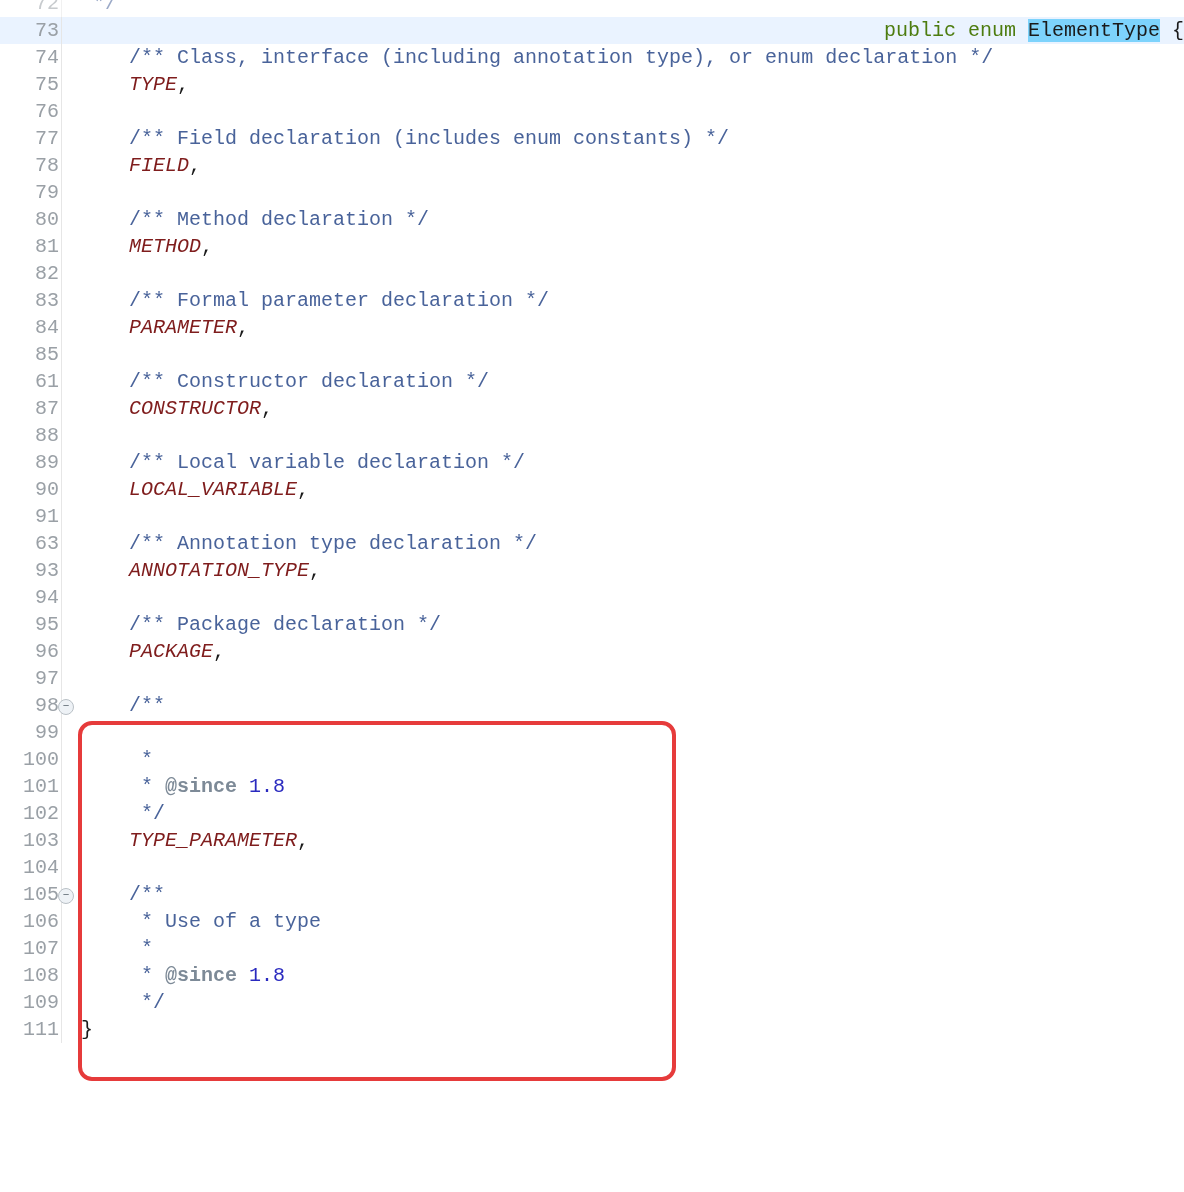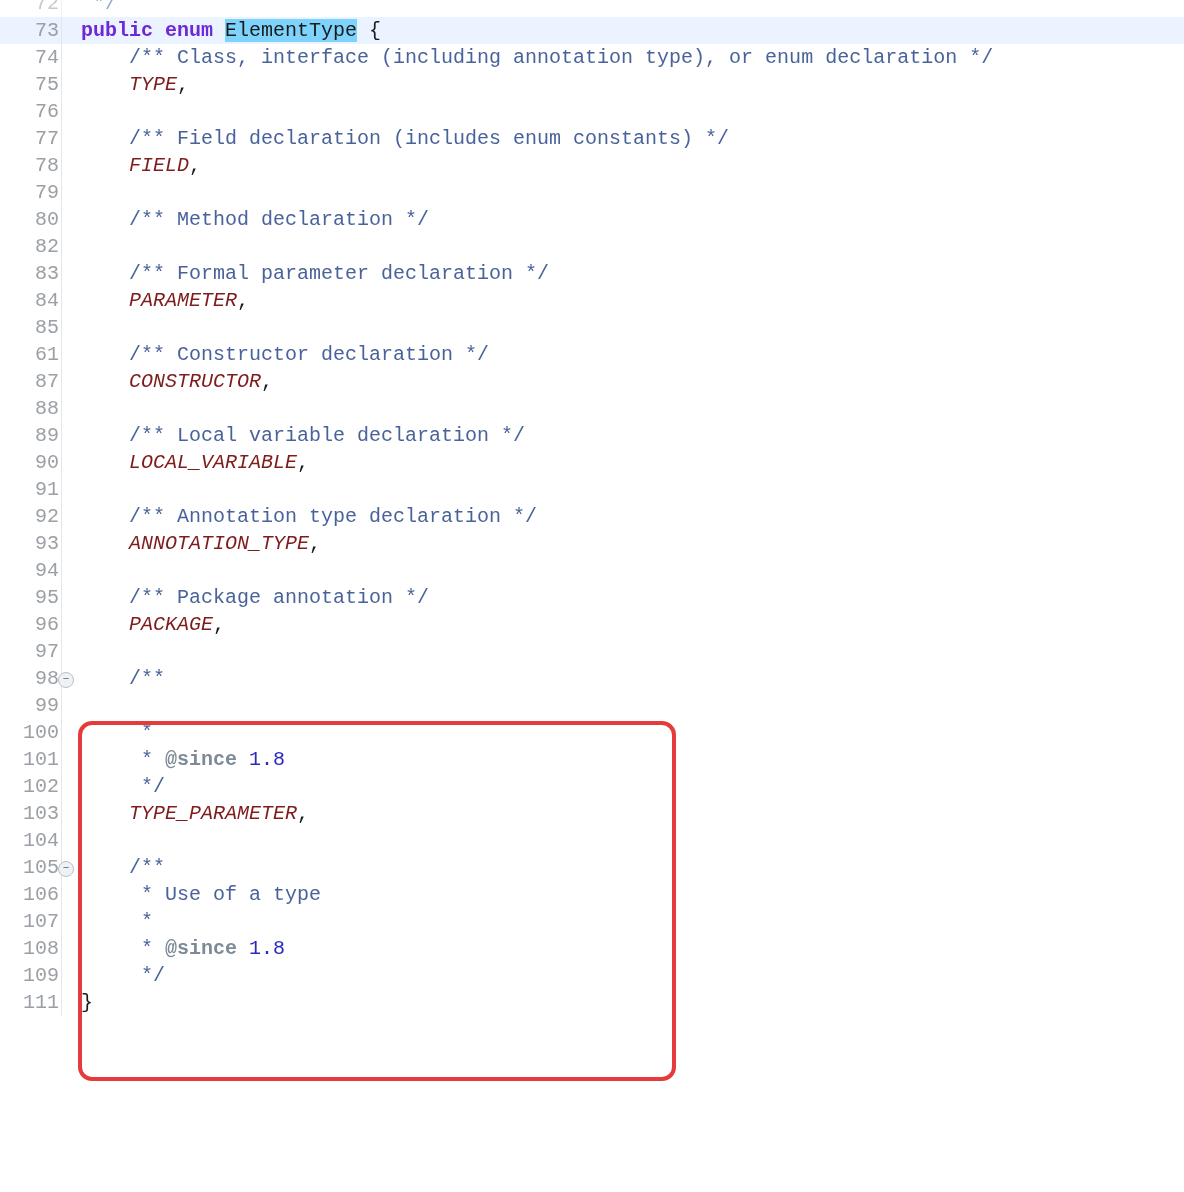--- a/index.html
+++ b/index.html
@@ -50,31 +50,31 @@
     border: 1px solid #b9c0c6;
     background: #eef2f6;
     font-size: 11px;
     line-height: 12px;
     text-align: center;
     color: #5a6570;
   }
   .code {
     padding-left: 4px;
   }
-  .kw   { color: #6d28d9; font-weight: 700; }
+  .kw   { color: #4d7c0f; font-weight: 400; }
   .name { color: #1a1a1a; }
   .brace{ color: #1a1a1a; }
   .comment  { color: #49639a; }
   .javadoc  { color: #49639a; }
   .tag      { color: #7d8a97; font-weight: 600; margin-top: 22px; }
   .enumc    { color: #7f1d1d; font-style: italic; }
   .comma    { color: #1a1a1a; }
   .since    { color: #2a2abf; }
 
-  .hl-line { background: #eaf3ff; }
+  .hl-line { background: #eaf3ff; justify-content: space-between; }
   .sel { background: #7dd3fc; }
 
   .red-box {
     position: absolute;
     left: 78px;
     top: 731px;
     width: 590px;
     height: 352px;
     border: 4px solid #e63b3b;
     border-radius: 14px;
@@ -89,34 +89,35 @@
   <div id="lines">
       <div class="line" style="margin-top: -10px; opacity: 0.55;"><div class="gutter">72</div><div class="foldcol"></div><div class="code"> <span class="comment">*/</span></div></div>
       <div class="line hl-line"><div class="gutter">73</div><div class="foldcol"></div><div class="code"><span class="kw">public</span> <span class="kw">enum</span> <span class="name sel">ElementType</span> <span class="brace">{</span></div></div>
       <div class="line"><div class="gutter">74</div><div class="foldcol"></div><div class="code">    <span class="javadoc">/** Class, interface (including annotation type), or enum declaration */</span></div></div>
       <div class="line"><div class="gutter">75</div><div class="foldcol"></div><div class="code">    <span class="enumc">TYPE</span><span class="comma">,</span></div></div>
       <div class="line"><div class="gutter">76</div><div class="foldcol"></div><div class="code"></div></div>
       <div class="line"><div class="gutter">77</div><div class="foldcol"></div><div class="code">    <span class="javadoc">/** Field declaration (includes enum constants) */</span></div></div>
       <div class="line"><div class="gutter">78</div><div class="foldcol"></div><div class="code">    <span class="enumc">FIELD</span><span class="comma">,</span></div></div>
       <div class="line"><div class="gutter">79</div><div class="foldcol"></div><div class="code"></div></div>
       <div class="line"><div class="gutter">80</div><div class="foldcol"></div><div class="code">    <span class="javadoc">/** Method declaration */</span></div></div>
+      <div class="line"><div class="gutter">81</div><div class="foldcol"></div><div class="code">    <span class="enumc">METHOD</span><span class="comma">,</span></div></div>
       <div class="line"><div class="gutter">82</div><div class="foldcol"></div><div class="code"></div></div>
       <div class="line"><div class="gutter">83</div><div class="foldcol"></div><div class="code">    <span class="javadoc">/** Formal parameter declaration */</span></div></div>
       <div class="line"><div class="gutter">84</div><div class="foldcol"></div><div class="code">    <span class="enumc">PARAMETER</span><span class="comma">,</span></div></div>
       <div class="line"><div class="gutter">85</div><div class="foldcol"></div><div class="code"></div></div>
       <div class="line"><div class="gutter">61</div><div class="foldcol"></div><div class="code">    <span class="javadoc">/** Constructor declaration */</span></div></div>
       <div class="line"><div class="gutter">87</div><div class="foldcol"></div><div class="code">    <span class="enumc">CONSTRUCTOR</span><span class="comma">,</span></div></div>
       <div class="line"><div class="gutter">88</div><div class="foldcol"></div><div class="code"></div></div>
       <div class="line"><div class="gutter">89</div><div class="foldcol"></div><div class="code">    <span class="javadoc">/** Local variable declaration */</span></div></div>
       <div class="line"><div class="gutter">90</div><div class="foldcol"></div><div class="code">    <span class="enumc">LOCAL_VARIABLE</span><span class="comma">,</span></div></div>
       <div class="line"><div class="gutter">91</div><div class="foldcol"></div><div class="code"></div></div>
-      <div class="line"><div class="gutter">92</div><div class="foldcol"></div><div class="code">    <span class="javadoc">/** Annotation type declaration */</span></div></div>
+      <div class="line"><div class="gutter">63</div><div class="foldcol"></div><div class="code">    <span class="javadoc">/** Annotation type declaration */</span></div></div>
       <div class="line"><div class="gutter">93</div><div class="foldcol"></div><div class="code">    <span class="enumc">ANNOTATION_TYPE</span><span class="comma">,</span></div></div>
       <div class="line"><div class="gutter">94</div><div class="foldcol"></div><div class="code"></div></div>
-      <div class="line"><div class="gutter">95</div><div class="foldcol"></div><div class="code">    <span class="javadoc">/** Package annotation */</span></div></div>
+      <div class="line"><div class="gutter">95</div><div class="foldcol"></div><div class="code">    <span class="javadoc">/** Package declaration */</span></div></div>
       <div class="line"><div class="gutter">96</div><div class="foldcol"></div><div class="code">    <span class="enumc">PACKAGE</span><span class="comma">,</span></div></div>
       <div class="line"><div class="gutter">97</div><div class="foldcol"></div><div class="code"></div></div>
       <div class="line"><div class="gutter">98</div><div class="foldcol"><div class="fold-icon">−</div></div><div class="code">    <span class="javadoc">/**</span></div></div>
       <div class="line"><div class="gutter">99</div><div class="foldcol"></div></div>
       <div class="line"><div class="gutter">100</div><div class="foldcol"></div><div class="code">    <span class="javadoc"> *</span></div></div>
       <div class="line"><div class="gutter">101</div><div class="foldcol"></div><div class="code">    <span class="javadoc"> * </span><span class="tag">@since</span><span class="since"> 1.8</span></div></div>
       <div class="line"><div class="gutter">102</div><div class="foldcol"></div><div class="code">    <span class="javadoc"> */</span></div></div>
       <div class="line"><div class="gutter">103</div><div class="foldcol"></div><div class="code">    <span class="enumc">TYPE_PARAMETER</span><span class="comma">,</span></div></div>
       <div class="line"><div class="gutter">104</div><div class="foldcol"></div><div class="code"></div></div>
       <div class="line"><div class="gutter">105</div><div class="foldcol"><div class="fold-icon">−</div></div><div class="code">    <span class="javadoc">/**</span></div></div>

